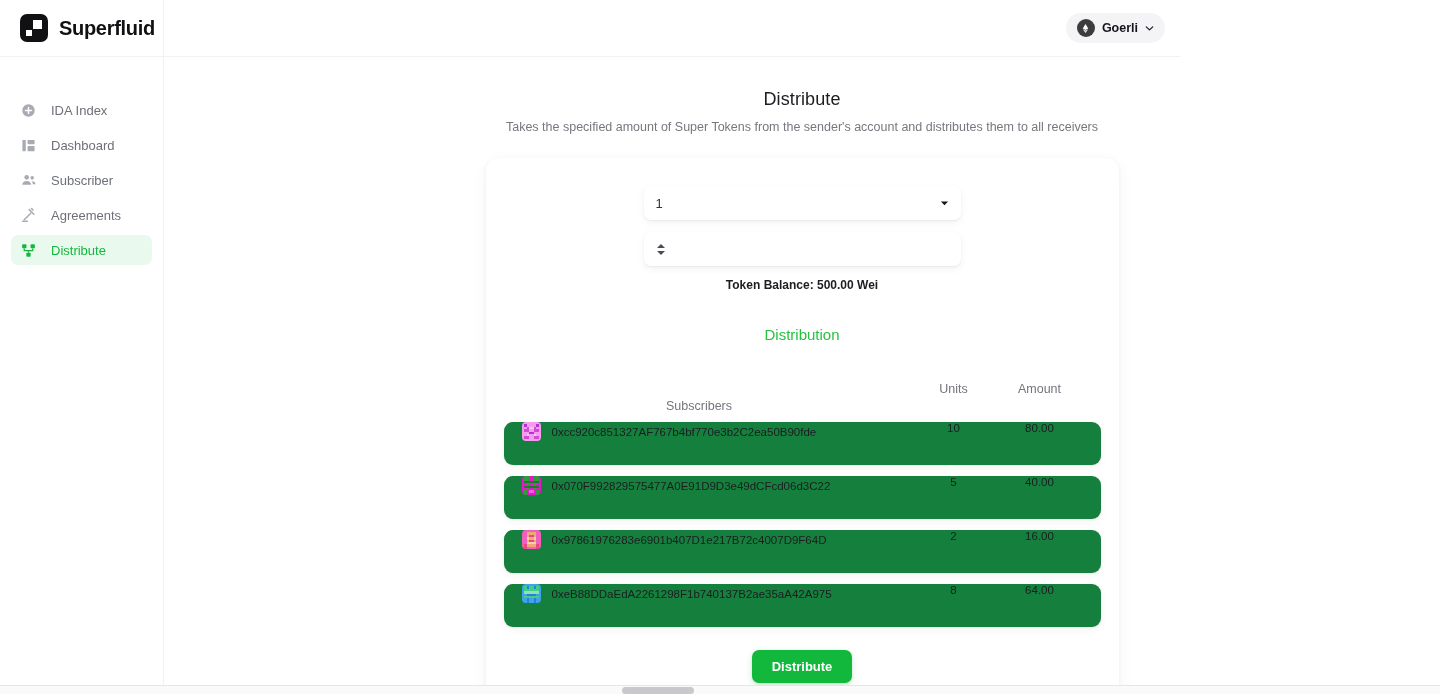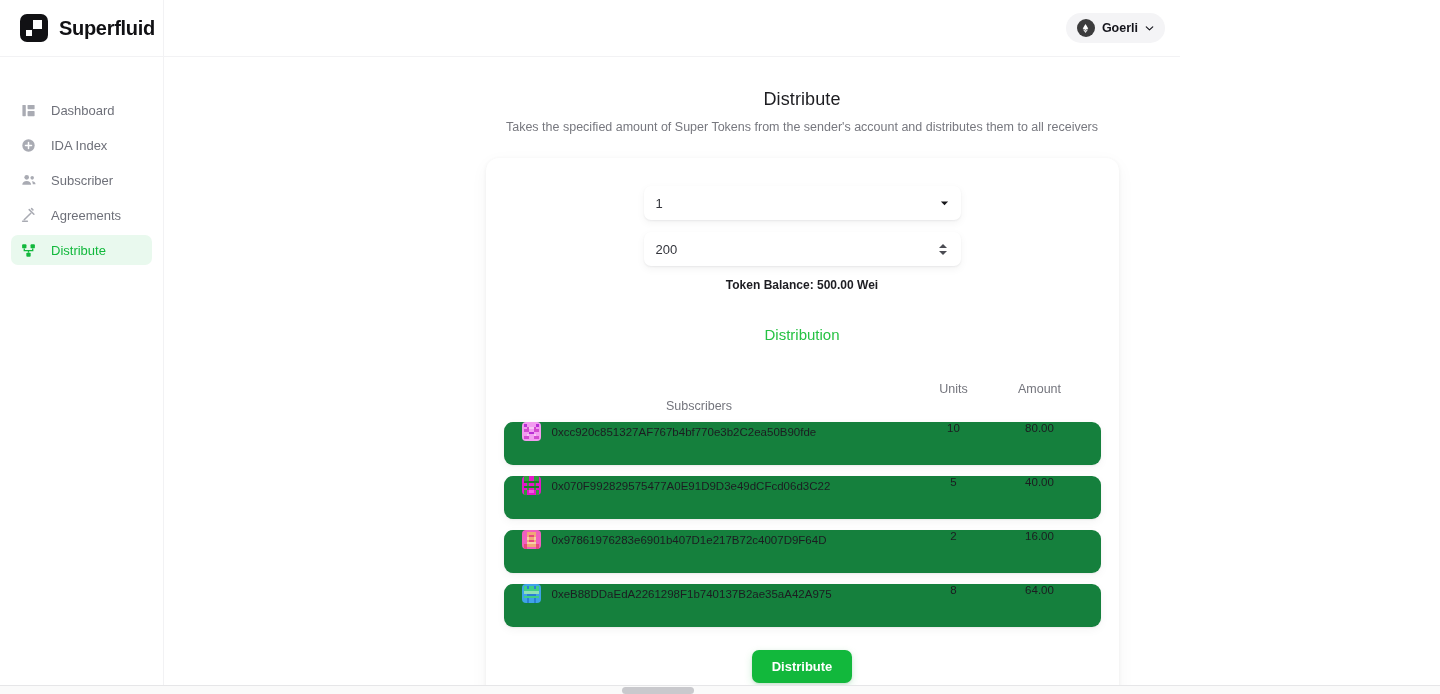--- a/index.html
+++ b/index.html
@@ -364,37 +364,37 @@
       </div>
 
 
     </div>
   </div>
 
   <div class="sidebar">
 
     <div class="nav-item">
       <span class="nav-icon">
+        <svg width="15" height="15" viewBox="0 0 16 16">
+          <circle cx="8" cy="8" r="6.6" fill="currentColor"></circle>
+          <path d="M8 4.8 L8 11.2 M4.8 8 L11.2 8" stroke="#ffffff" stroke-width="1.6" stroke-linecap="round"></path>
+        </svg>
+      </span>
+      <span>IDA Index</span>
+    </div>
+
+    <div class="nav-item">
+      <span class="nav-icon">
         <svg width="15" height="15" viewBox="0 0 16 16" fill="currentColor">
           <rect x="1.5" y="2" width="3.6" height="12" rx="0.7"></rect>
           <rect x="7" y="2" width="7.5" height="4.6" rx="0.7"></rect>
           <rect x="7" y="8.6" width="7.5" height="5.4" rx="0.7"></rect>
         </svg>
       </span>
       <span>Dashboard</span>
-    </div>
-
-    <div class="nav-item">
-      <span class="nav-icon">
-        <svg width="15" height="15" viewBox="0 0 16 16">
-          <circle cx="8" cy="8" r="6.6" fill="currentColor"></circle>
-          <path d="M8 4.8 L8 11.2 M4.8 8 L11.2 8" stroke="#ffffff" stroke-width="1.6" stroke-linecap="round"></path>
-        </svg>
-      </span>
-      <span>IDA Index</span>
     </div>
 
     <div class="nav-item">
       <span class="nav-icon">
         <svg width="16" height="16" viewBox="0 0 18 16" fill="currentColor">
           <circle cx="6.4" cy="5" r="2.6"></circle>
           <circle cx="12.6" cy="5.6" r="2"></circle>
           <path d="M1.4 13.4c0-2.7 2.2-4.2 5-4.2s5 1.5 5 4.2z"></path>
           <path d="M12.2 9.4c2.3 0 4.2 1.2 4.2 3.5h-3.1c0-1.4-.4-2.6-1.1-3.5z"></path>
         </svg>
@@ -443,21 +443,20 @@
         <div class="field">
           <span class="field-val">1</span>
           <span class="sel-caret">
             <svg width="9" height="9" viewBox="0 0 10 10">
                 <path d="M1 2.8 L5 7 L9 2.8" fill="#16161a"></path>
               </svg>
           </span>
         </div>
 
         <div class="field">
-          <span class="field-val">200</span>
           <span class="spinner">
             <span class="up"></span>
             <span class="down"></span>
           </span>
         </div>
 
         <div class="balance">Token Balance: 500.00 Wei</div>
       </div>
 
       <div class="dist-heading">Distribution</div>

